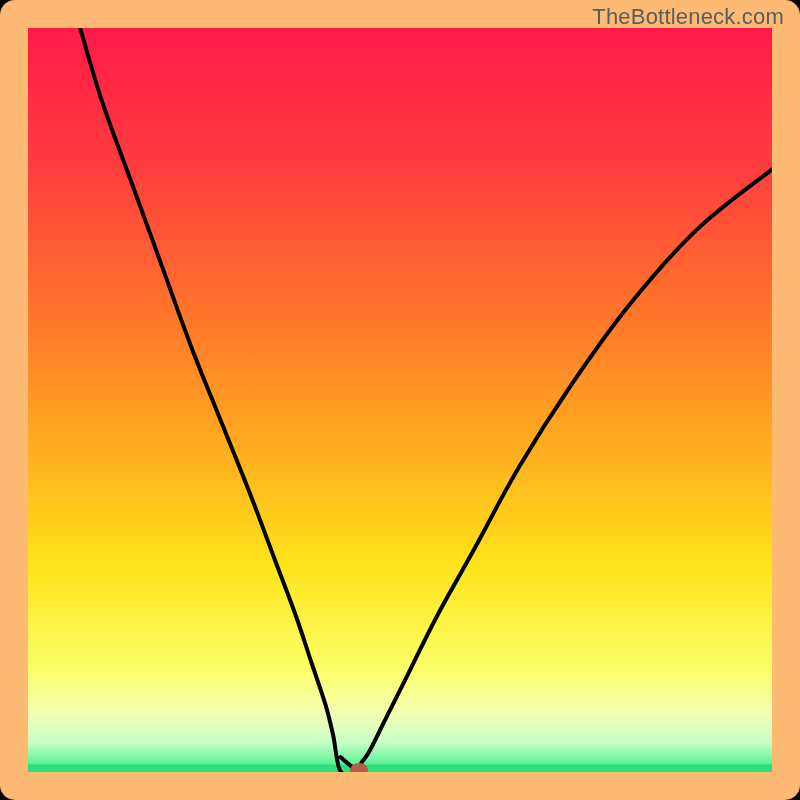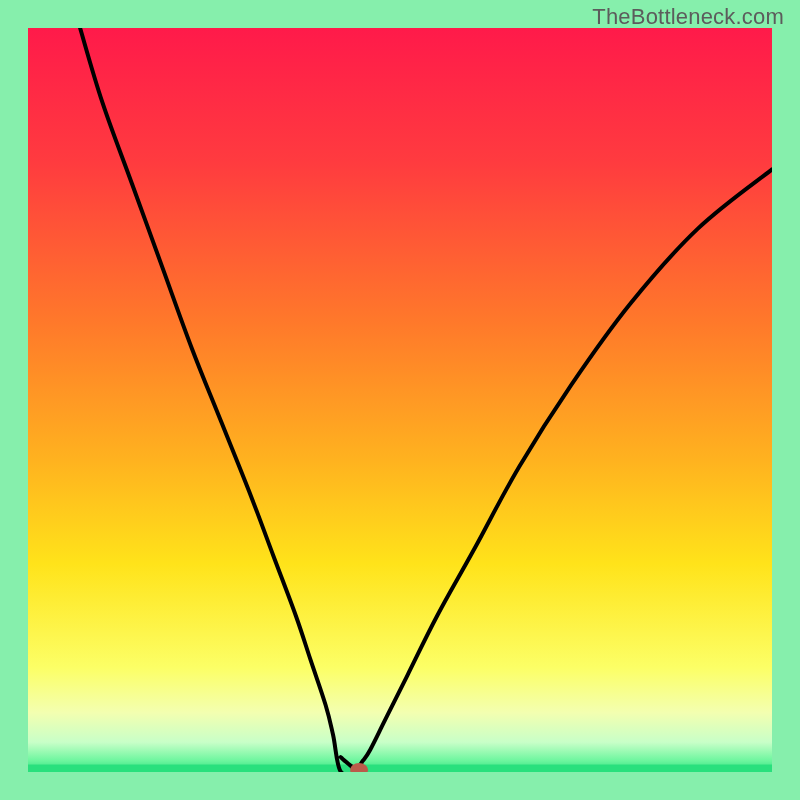--- a/index.html
+++ b/index.html
@@ -8,21 +8,22 @@
     width: 800px;
     height: 800px;
     background: #000;
     font-family: Arial, Helvetica, sans-serif;
     overflow: hidden;
   }
   .frame {
     position: relative;
     width: 800px;
     height: 800px;
-    background: #86efac;
+    background: #fdba74;
+    border-radius: 15px;
   }
   .watermark {
     position: absolute;
     top: 4px;
     right: 16px;
     color: #5c5c5c;
     font-size: 22px;
     font-weight: 500;
     letter-spacing: 0.2px;
     z-index: 20;

